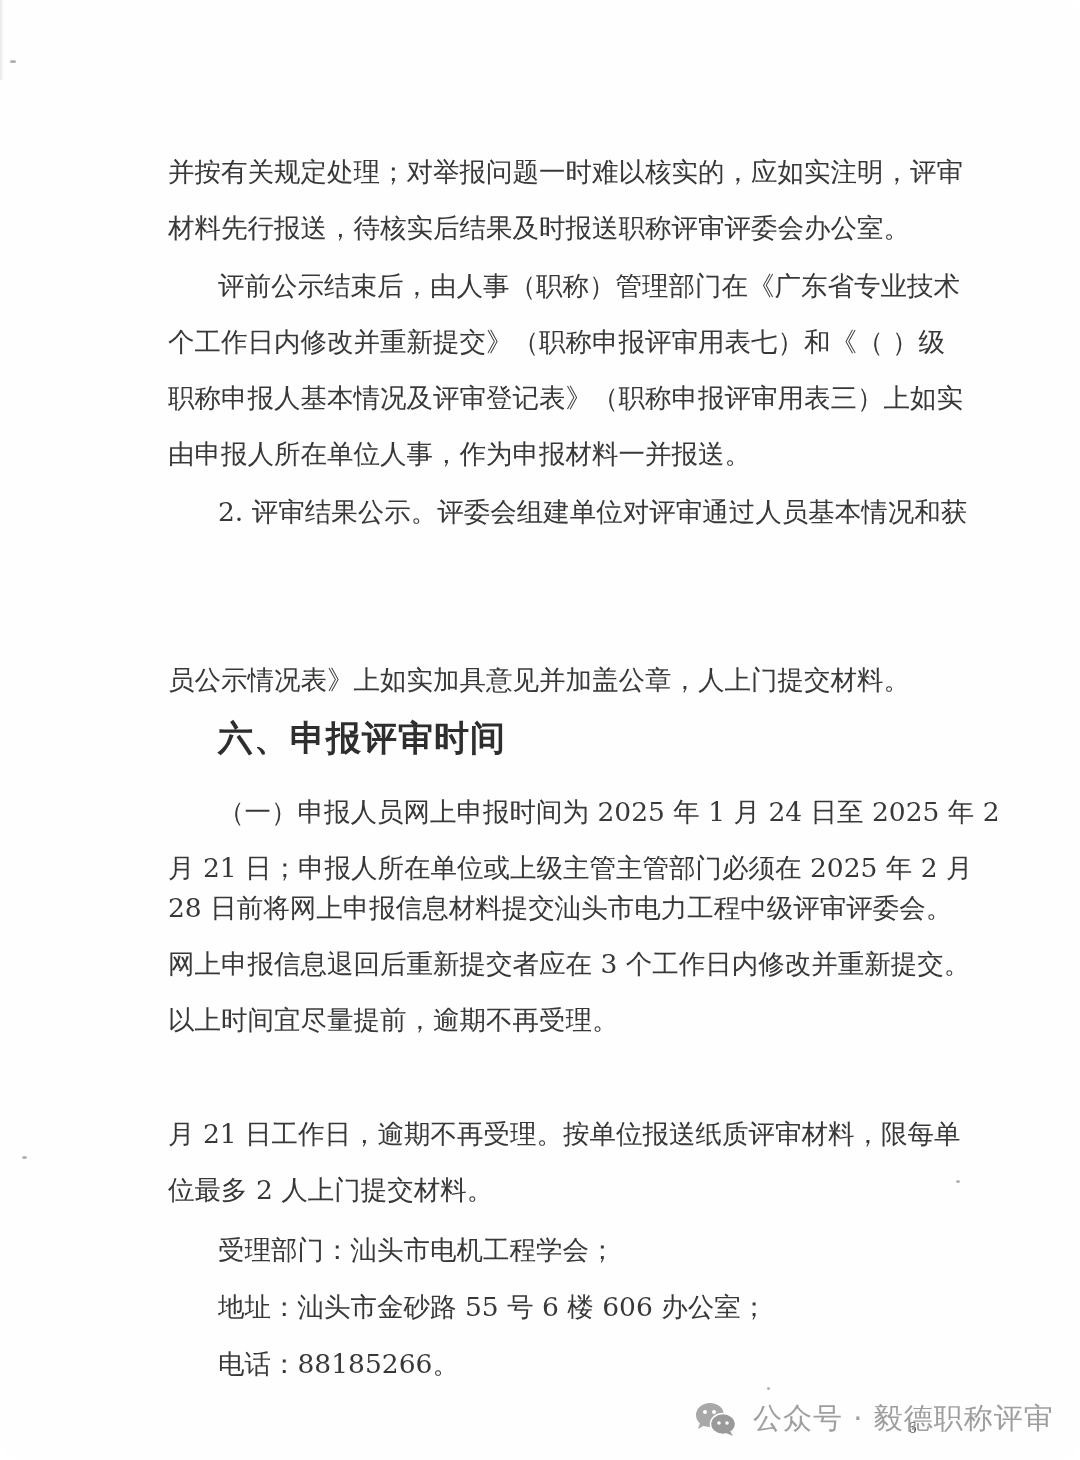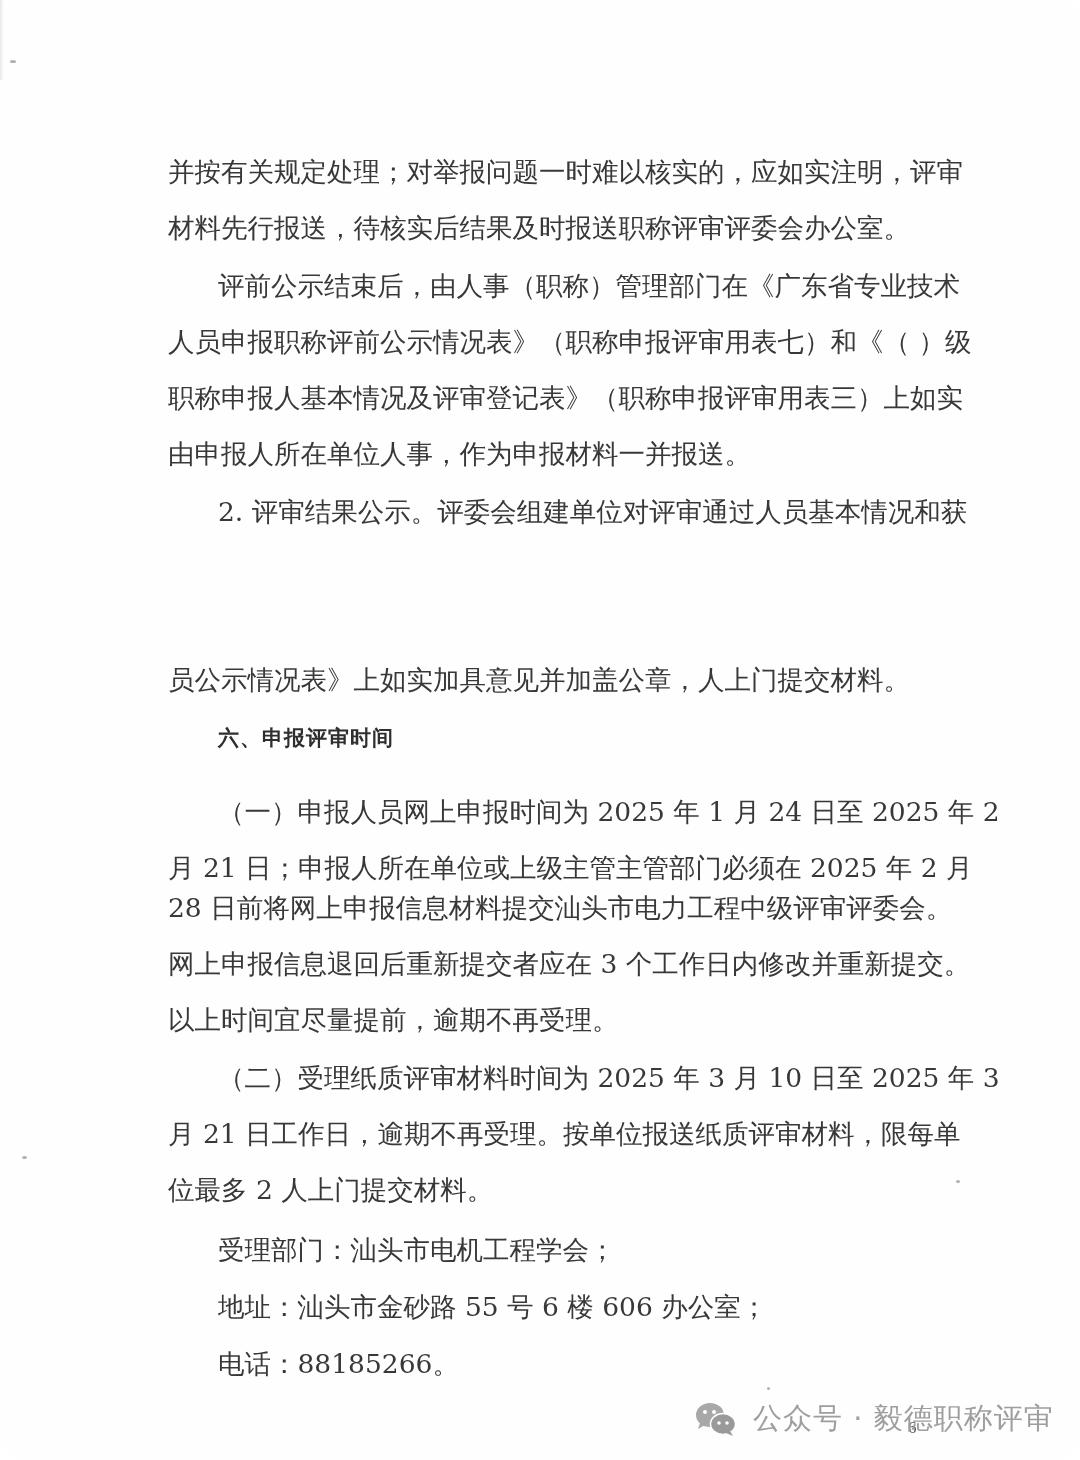--- a/index.html
+++ b/index.html
@@ -39,21 +39,21 @@
     .line.last { text-align-last: left; }
     .line.indent { left: 218px; width: 702px; }
     .line.plain { text-align: center; text-align-last: left; }
     .heading {
       position: absolute;
       left: 218px;
       height: 44px;
       line-height: 44px;
       font-family: "DejaVu Sans", "Liberation Sans", sans-serif;
       font-weight: bold;
-      font-size: 21px;
+      font-size: 35px;
       color: #2e2e2e;
       letter-spacing: 1px;
     }
     .watermark {
       position: absolute;
       left: 745px;
       top: 1395px;
       height: 48px;
       display: flex;
       align-items: center;
@@ -94,36 +94,35 @@
 </head>
 <body>
 
 <div class="page">
   <div class="edge-shadow"></div>
 
   <div class="line" style="top:152px">并按有关规定处理；对举报问题一时难以核实的，应如实注明，评审</div>
   <div class="line last" style="top:208px">材料先行报送，待核实后结果及时报送职称评审评委会办公室。</div>
 
   <div class="line indent" style="top:266px">评前公示结束后，由人事（职称）管理部门在《广东省专业技术</div>
-  <div class="line" style="top:322px">人员申报职称评前公示情况表》（职称申报评审用表七）和《（ ）级</div>
+  <div class="line" style="top:322px">个工作日内修改并重新提交》（职称申报评审用表七）和《（ ）级</div>
   <div class="line" style="top:378px">职称申报人基本情况及评审登记表》（职称申报评审用表三）上如实</div>
   <div class="line last" style="top:434px">由申报人所在单位人事，作为申报材料一并报送。</div>
 
   <div class="line indent" style="top:492px">2. 评审结果公示。评委会组建单位对评审通过人员基本情况和获</div>
   <div class="line last" style="top:660px">员公示情况表》上如实加具意见并加盖公章，人上门提交材料。</div>
 
   <div class="heading" style="top:716px">六、申报评审时间</div>
 
   <div class="line indent" style="top:792px">（一）申报人员网上申报时间为 2025 年 1 月 24 日至 2025 年 2</div>
   <div class="line" style="top:848px">月 21 日；申报人所在单位或上级主管主管部门必须在 2025 年 2 月</div>
   <div class="line" style="top:888px">28 日前将网上申报信息材料提交汕头市电力工程中级评审评委会。</div>
   <div class="line" style="top:944px">网上申报信息退回后重新提交者应在 3 个工作日内修改并重新提交。</div>
   <div class="line last" style="top:1000px">以上时间宜尽量提前，逾期不再受理。</div>
 
-  <div class="line indent" style="top:1058px">（二）受理纸质评审材料时间为 2025 年 3 月 10 日至 2025 年 3</div>
   <div class="line" style="top:1114px">月 21 日工作日，逾期不再受理。按单位报送纸质评审材料，限每单</div>
   <div class="line last" style="top:1170px">位最多 2 人上门提交材料。</div>
 
   <div class="line indent plain" style="top:1230px">受理部门：汕头市电机工程学会；</div>
   <div class="line indent plain" style="top:1287px">地址：汕头市金砂路 55 号 6 楼 606 办公室；</div>
   <div class="line indent plain" style="top:1344px">电话：88185266。</div>
 
   <div class="speck" style="left:22px;top:1156px;width:5px;height:3px;"></div>
   <div class="speck" style="left:956px;top:1180px;width:4px;height:3px;"></div>
   <div class="speck" style="left:767px;top:1387px;width:3px;height:3px;"></div>

